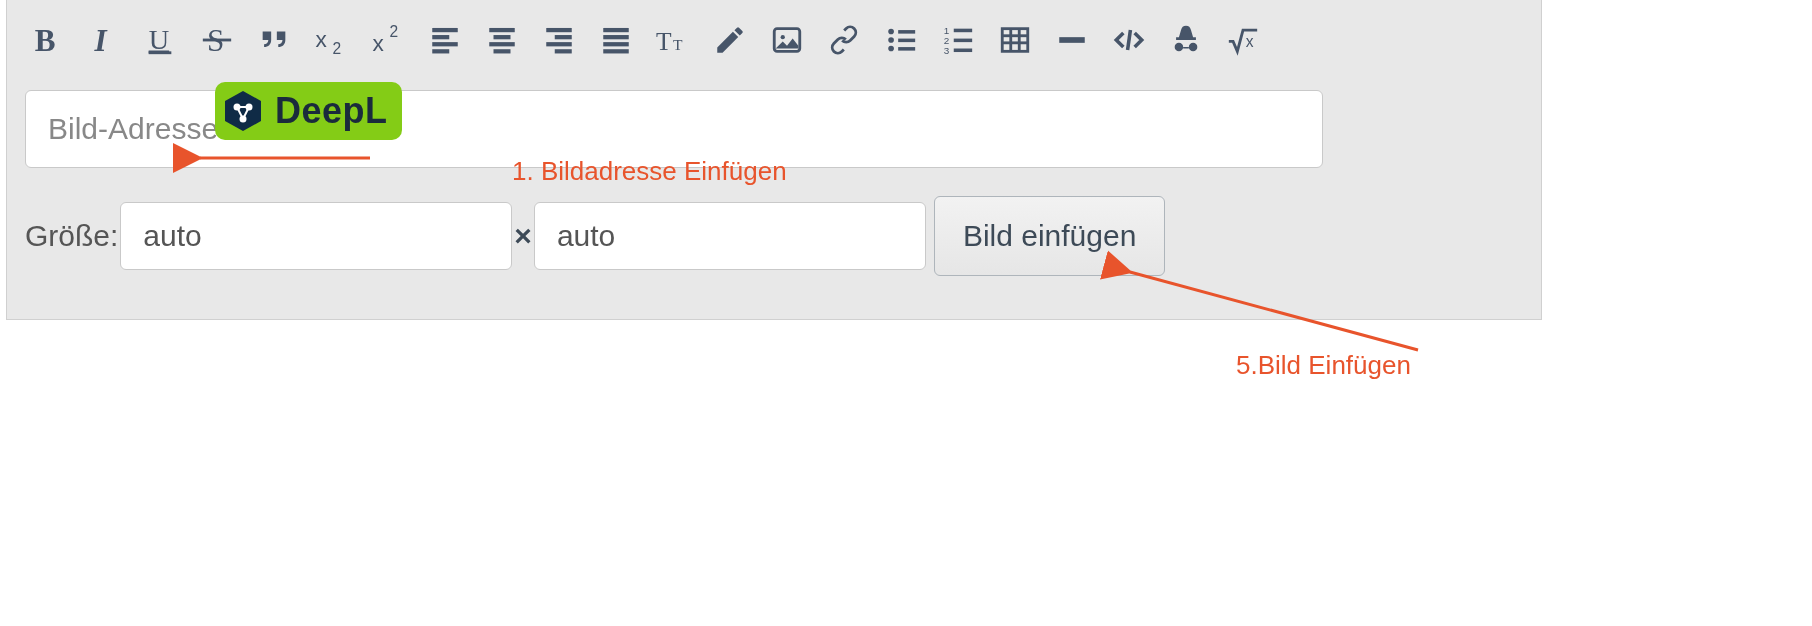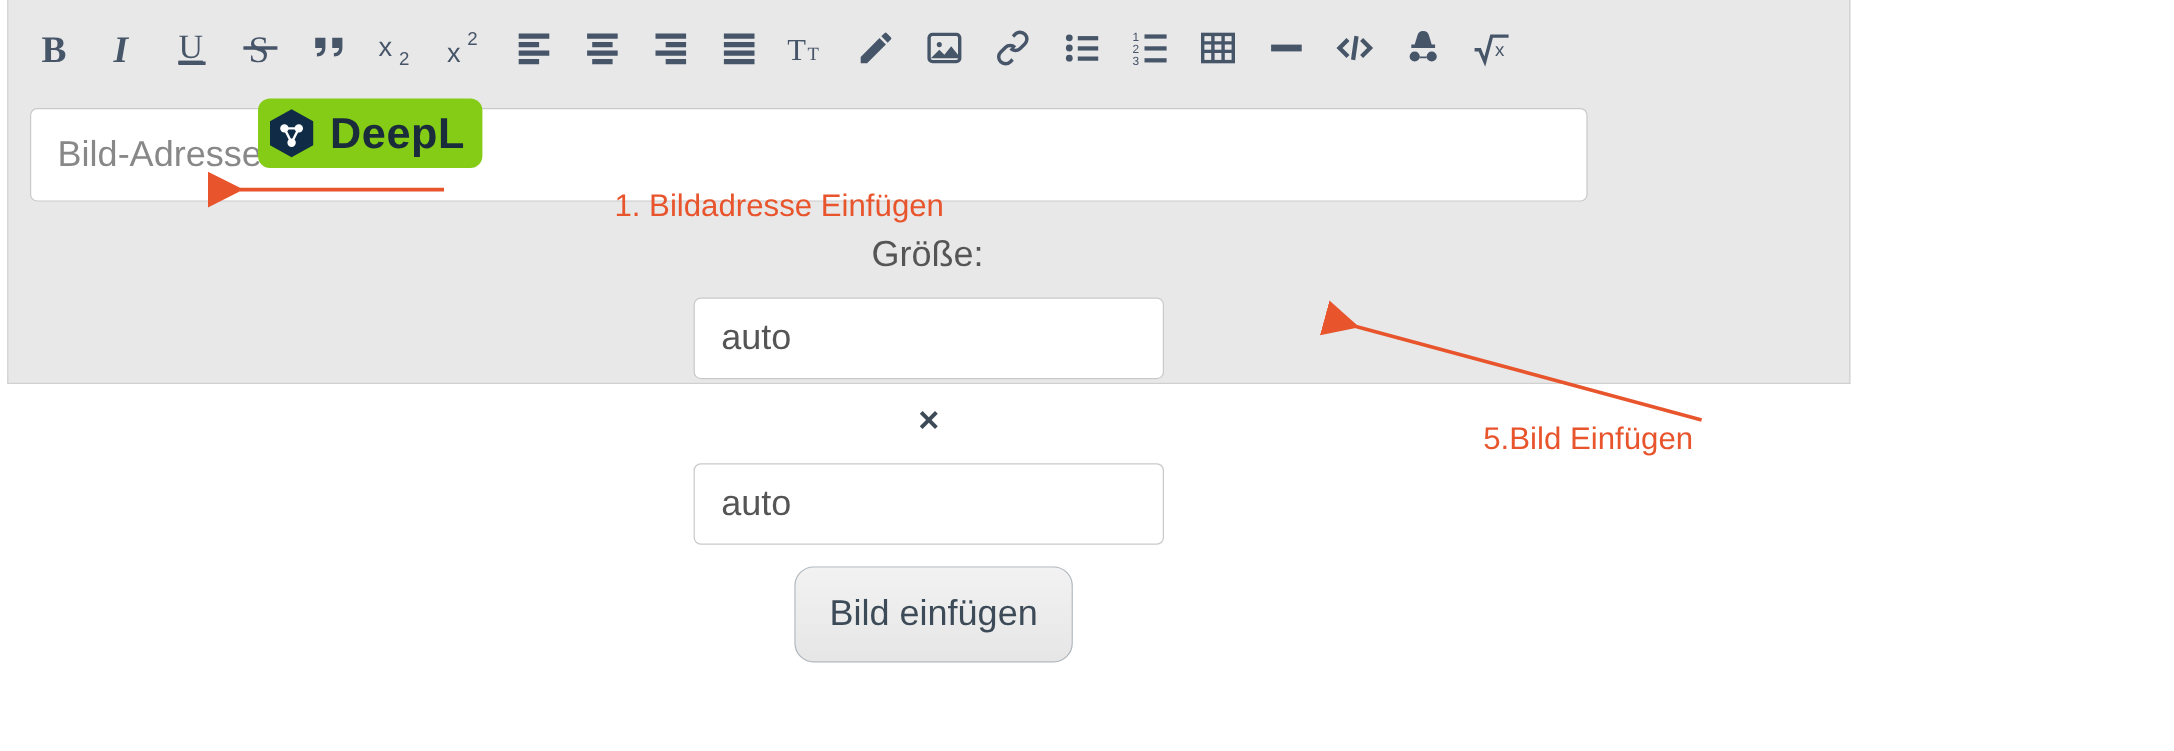--- a/index.html
+++ b/index.html
@@ -74,23 +74,21 @@
   }
   .deepl-text {
     font-size: 36px;
     font-weight: 600;
     color: #1a2b3c;
     letter-spacing: 0.5px;
   }
   .size-row {
     display: flex;
     align-items: center;
-    gap: 18px;
     margin-top: 10px;
-    flex-direction: column;
   }
   .size-label {
     font-size: 30px;
     color: #555;
     padding-right: 2px;
   }
   .size-input {
     width: 392px;
     height: 68px;
     border: 1px solid #c9c9c9;
@@ -104,21 +102,21 @@
   .times {
     font-size: 30px;
     color: #3d4a57;
     font-weight: 700;
     padding: 0 2px;
   }
   .insert-btn {
     height: 80px;
     padding: 0 28px;
     border: 1px solid #aeb5bb;
-    border-radius: 16px;
+    border-radius: 6px;
     background: linear-gradient(#f2f2f2,#e6e6e6);
     font-size: 30px;
     color: #3d4a57;
     cursor: pointer;
     margin-left: 8px;
   }
   .annot {
     position: absolute;
     color: #e8542c;
     font-size: 26px;

